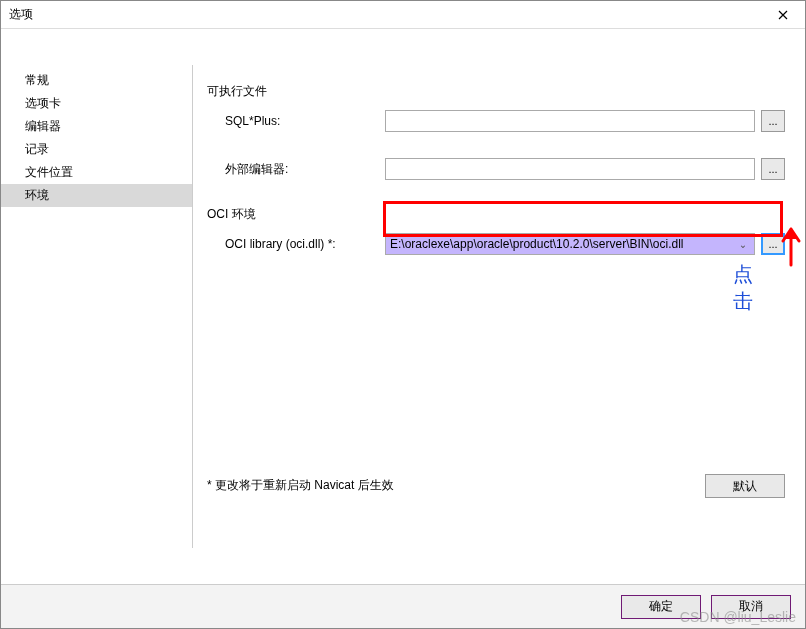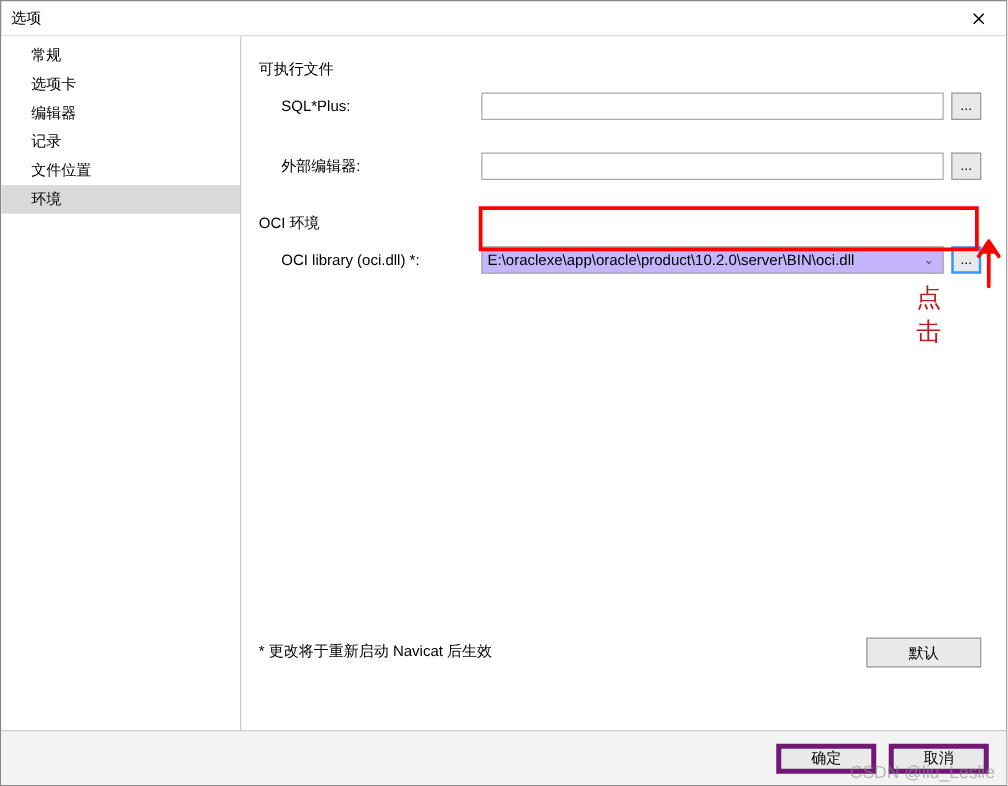--- a/index.html
+++ b/index.html
@@ -1,43 +1,43 @@
 <!DOCTYPE html>
 <html><head>
 <meta charset="utf-8">
 <style>
 * { box-sizing: border-box; margin: 0; padding: 0; }
 body { font-family: "Microsoft YaHei", "SimSun", sans-serif; font-size: 12px; background: #fff; color: #000; width: 806px; height: 629px; overflow: hidden; position: relative; }
-.window { width: 806px; height: 629px; border: 1px solid #888; display: flex; flex-direction: column; background: #fff; }
+.window { width: 806px; height: 629px; border: 1px solid #888; display: flex; flex-direction: column; background: #fff; gap: 36px; }
 .titlebar { height: 28px; display: flex; align-items: center; justify-content: space-between; padding: 0 0 0 8px; border-bottom: 1px solid #ddd; }
 .titlebar-title { font-size: 12px; }
 .close-btn { width: 44px; height: 28px; display: flex; align-items: center; justify-content: center; font-size: 14px; cursor: default; }
 .body-area { flex: 1; display: flex; overflow: hidden; }
 .sidebar { width: 192px; border-right: 1px solid #ccc; padding-top: 4px; background: #fff; }
 .sidebar-item { padding: 3px 6px 3px 24px; cursor: default; white-space: nowrap; }
 .sidebar-item.selected { background: #d9d9d9; }
 .content { flex: 1; position: relative; padding: 12px 20px 0 14px; }
 .section-label { margin: 6px 0 10px 0; }
 .row { display: flex; align-items: center; margin-bottom: 26px; }
 .row-indent { margin-left: 18px; }
 .field-label { width: 160px; }
 .input-wrap { flex: 1; display: flex; align-items: center; gap: 6px; }
 .text-input { flex: 1; height: 22px; border: 1px solid #aaa; padding: 0 4px; font-size: 12px; background: #fff; }
 .browse-btn { width: 24px; height: 22px; border: 1px solid #999; background: #e9e9e9; display: flex; align-items: center; justify-content: center; cursor: default; font-size: 11px; line-height: 1; }
 .browse-btn.highlighted { border: 2px solid #3399ff; }
 .combo { flex: 1; height: 22px; border: 1px solid #aaa; display: flex; align-items: center; padding: 0 4px; background: #c4b5fd; position: relative; }
 .combo-text { flex: 1; white-space: nowrap; overflow: hidden; font-size: 12px; }
 .combo-arrow { width: 14px; text-align: center; font-size: 10px; color: #555; }
 .red-box { border: 3px solid #ff0000; position: absolute; pointer-events: none; }
-.annotation { position: absolute; color: #b91c1c; font-size: 20px; letter-spacing: 10px; }
+.annotation { position: absolute; color: #1d4ed8; font-size: 20px; letter-spacing: 10px; }
 .arrow-svg { position: absolute; }
 .restart-note { position: absolute; bottom: 54px; left: 14px; font-size: 12px; }
-.defaults-btn { position: absolute; bottom: 50px; right: 20px; width: 92px; height: 24px; border: 1px solid #999; background: #e9e9e9; display: flex; align-items: center; justify-content: center; cursor: default; }
+.defaults-btn { position: absolute; bottom: 50px; right: 20px; width: 80px; height: 24px; border: 1px solid #999; background: #e9e9e9; display: flex; align-items: center; justify-content: center; cursor: default; }
 .footer { height: 44px; border-top: 1px solid #ccc; display: flex; align-items: center; justify-content: flex-end; gap: 10px; padding-right: 14px; background: #f3f3f3; }
-.footer-btn { width: 80px; height: 24px; border: 4px solid #701a75; background: #e9e9e9; display: flex; align-items: center; justify-content: center; cursor: default; }
+.footer-btn { width: 80px; height: 24px; border: 1px solid #701a75; background: #e9e9e9; display: flex; align-items: center; justify-content: center; cursor: default; }
 .watermark { position: absolute; bottom: 4px; right: 10px; color: rgba(140,140,140,0.6); font-size: 14px; font-family: sans-serif; pointer-events: none; }
 </style>
 </head>
 <body>
 
 <div class="window">
   <div class="titlebar">
     <span class="titlebar-title">选项</span>
     <div class="close-btn">
       <svg width="10" height="10" viewBox="0 0 10 10">

